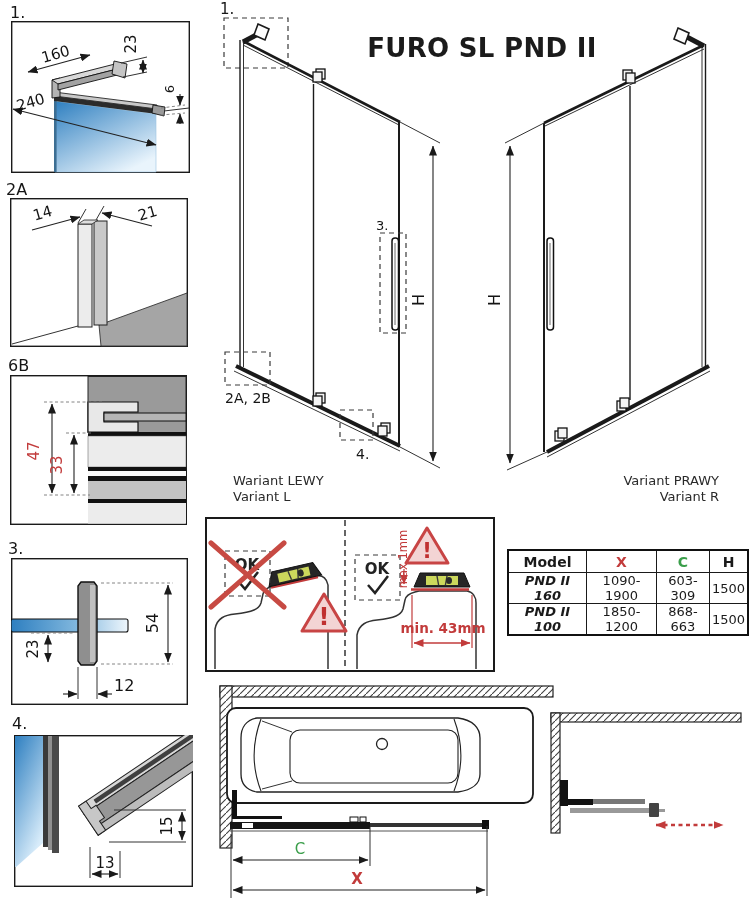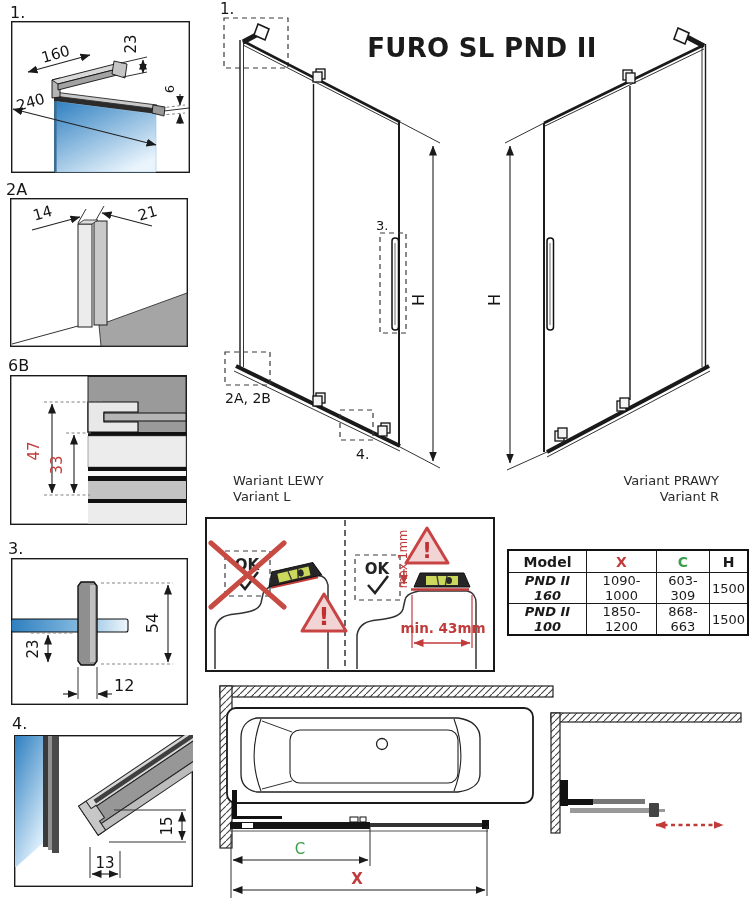--- a/index.html
+++ b/index.html
@@ -378,21 +378,21 @@
   <table id="spec-table">
     <tbody>
         <tr>
       <th class="w0">Model</th>
       <th class="w1 th-x">X</th>
       <th class="w2 th-c">C</th>
       <th class="w3">H</th>
     </tr>
     <tr>
       <td class="model-cell">PND II 160</td>
-      <td>1090-1000</td>
+      <td>1090-1900</td>
       <td>603-309</td>
       <td>1500</td>
     </tr>
     <tr>
       <td class="model-cell">PND II 100</td>
       <td>1850-1200</td>
       <td>868-663</td>
       <td>1500</td>
     </tr>
   </tbody>

